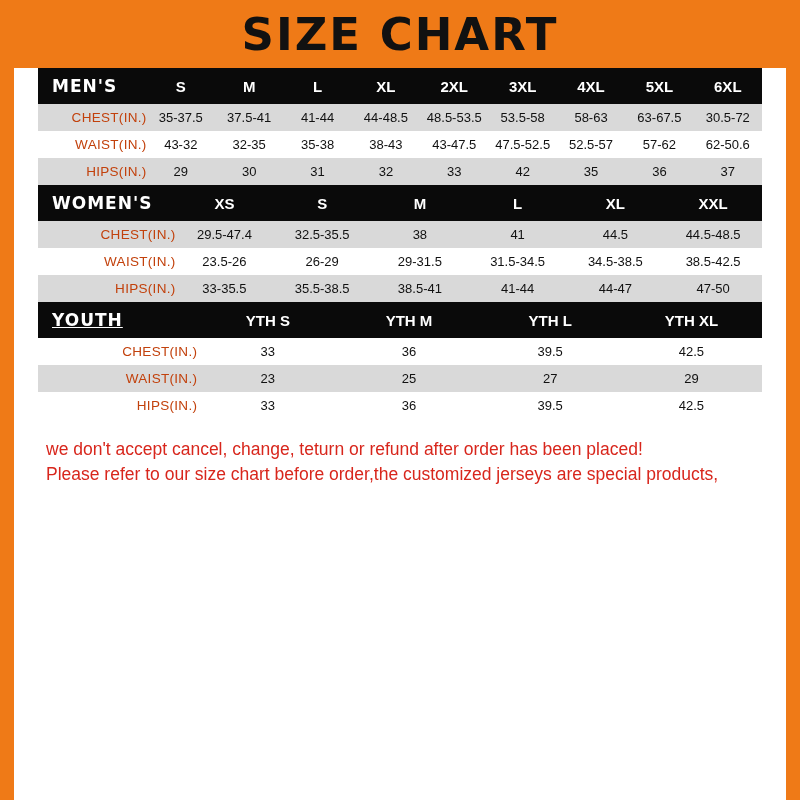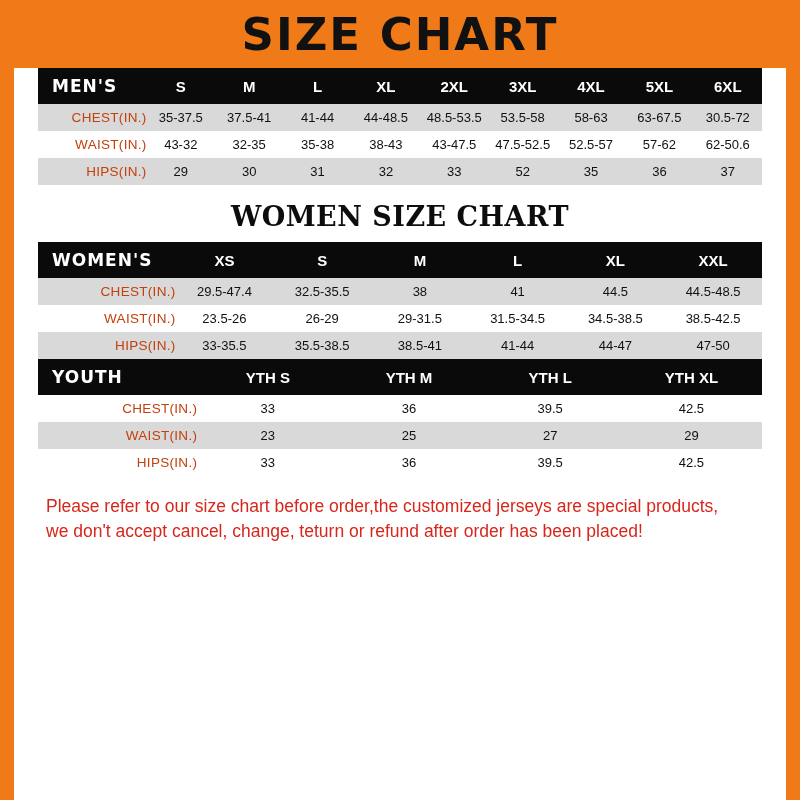--- a/index.html
+++ b/index.html
@@ -86,21 +86,21 @@
     background: #ffffff;
   }
   table.size-table tbody td.rowhead {
     font-size: 13.5px;
     letter-spacing: 0.3px;
     color: #c2410c;
     text-align: right;
   }
   .men-table thead th.rowhead { font-size: 17px; }
   .women-table thead th.rowhead { font-size: 17px; }
-  .youth-table thead th.rowhead { font-size: 17px; }
+  .youth-table thead th.rowhead { font-size: 17px; text-decoration: underline; }
 
   .men-table col.c0 { width: 15%; }
   .women-table col.c0 { width: 19%; }
   .youth-table col.c0 { width: 22%; }
 
   .note {
     margin-top: 18px;
     padding: 0 8px;
     color: #d8261c;
     font-size: 17.5px;
@@ -172,29 +172,28 @@
           <td>57-62</td>
           <td>62-50.6</td>
         </tr>
         <tr class="odd">
           <td class="rowhead">HIPS(IN.)</td>
           <td>29</td>
           <td>30</td>
           <td>31</td>
           <td>32</td>
           <td>33</td>
-          <td>52</td>
+          <td>42</td>
           <td>35</td>
           <td>36</td>
           <td>37</td>
         </tr>
       </tbody>
     </table>
 
-    <div class="section-title">WOMEN SIZE CHART</div>
     <table class="size-table women-table">
       <colgroup>
         <col class="c0">
           <col>
           <col>
           <col>
           <col>
           <col>
           <col>
       </colgroup>
@@ -276,18 +275,18 @@
           <td class="rowhead">HIPS(IN.)</td>
           <td>33</td>
           <td>36</td>
           <td>39.5</td>
           <td>42.5</td>
         </tr>
       </tbody>
     </table>
 
     <div class="note">
+      <div>we don't accept cancel, change, teturn or refund after order has been placed!</div>
       <div>Please refer to our size chart before order,the customized jerseys are special products,</div>
-      <div>we don't accept cancel, change, teturn or refund after order has been placed!</div>
     </div>
 
   </div>
 </div>
 
 </body></html>

